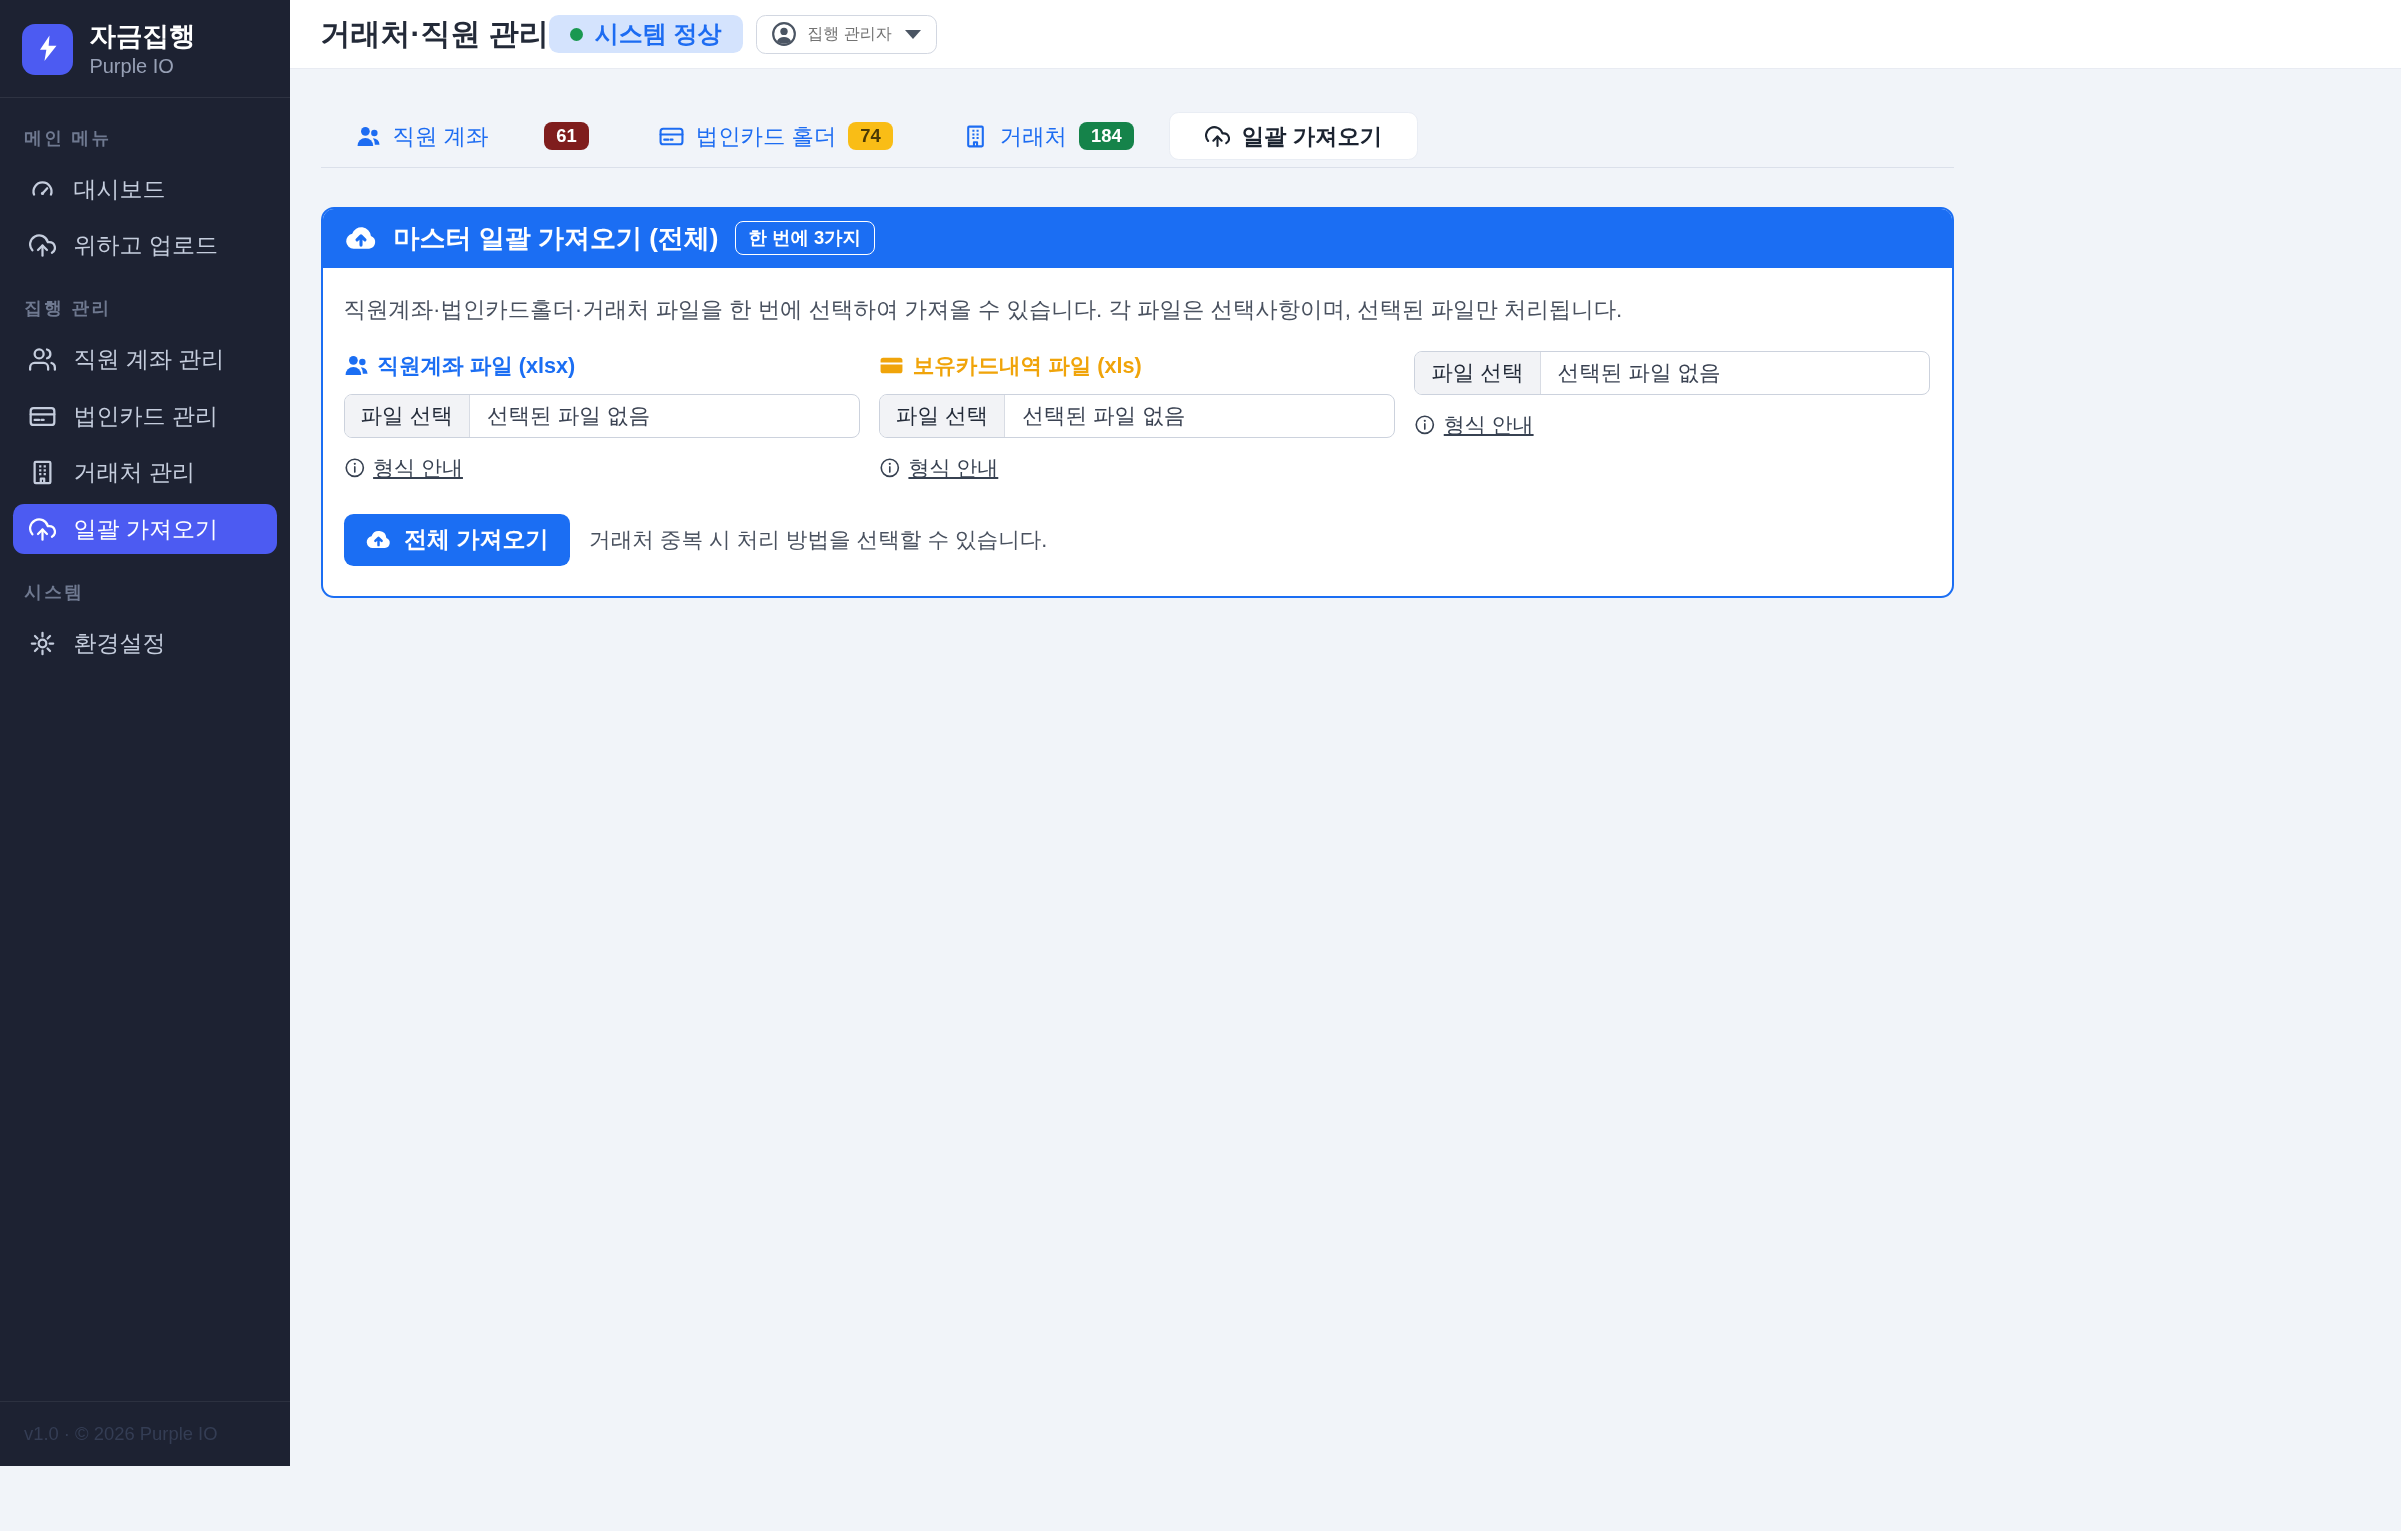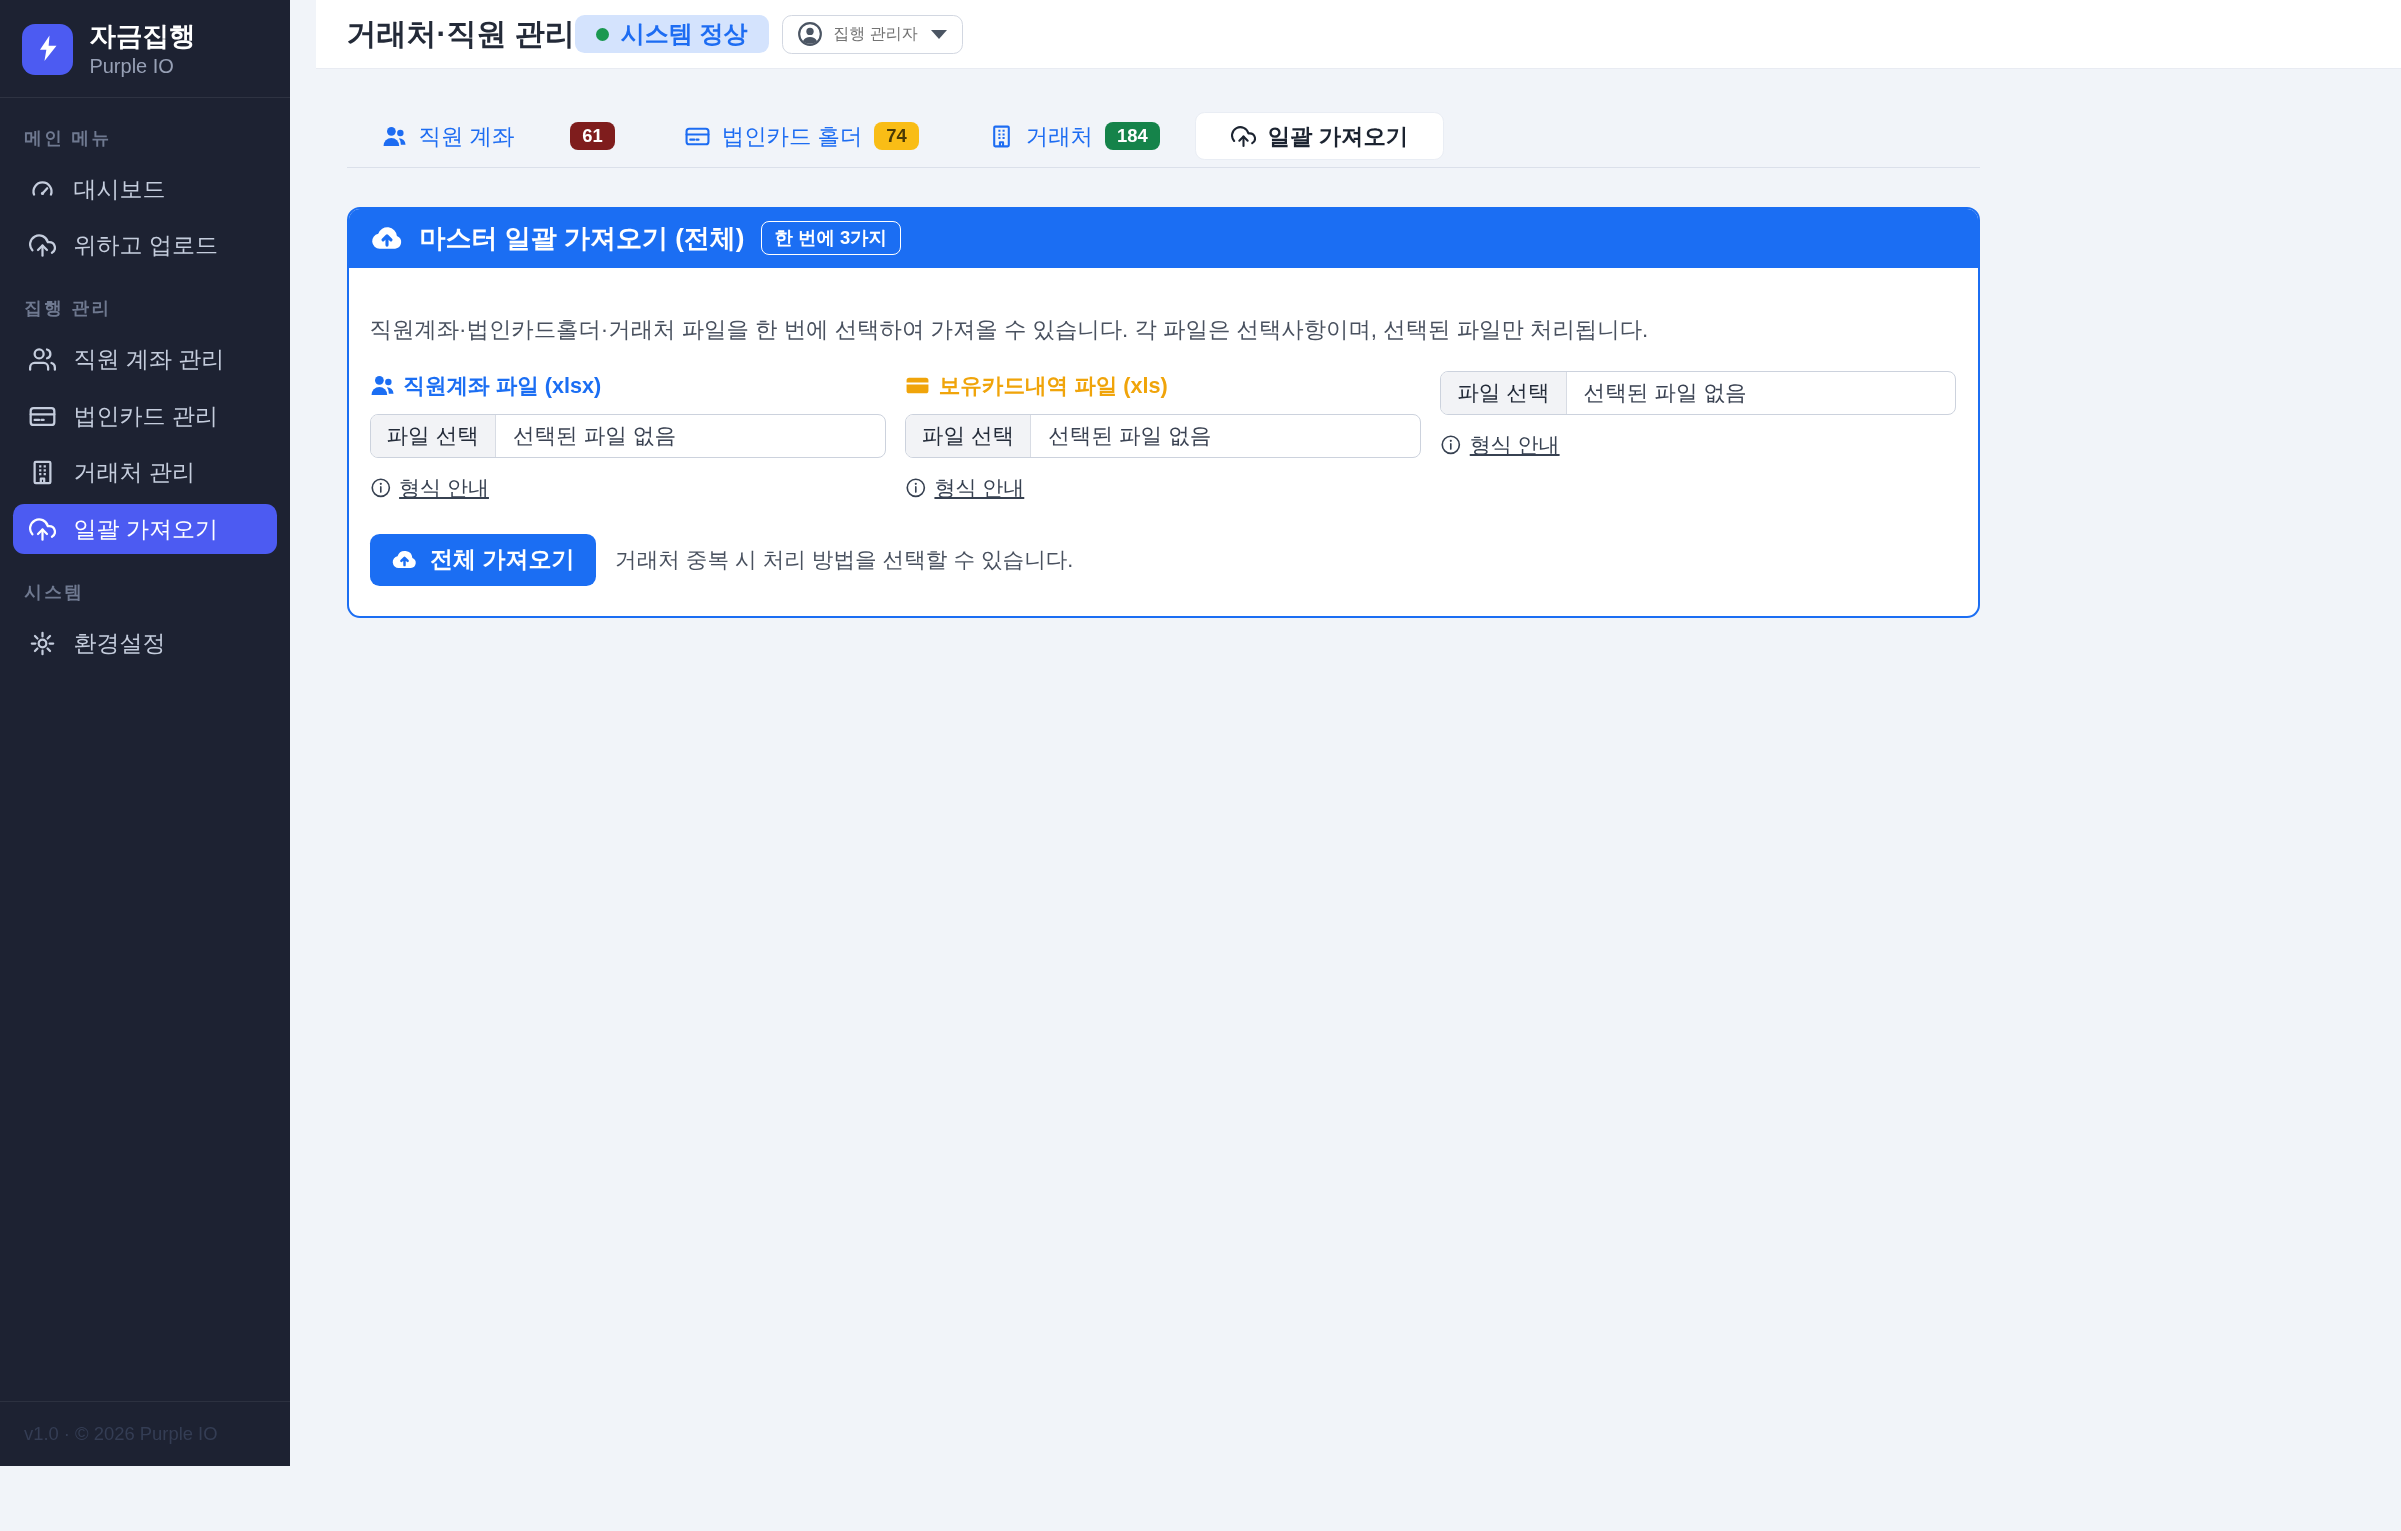--- a/index.html
+++ b/index.html
@@ -2,21 +2,21 @@
 <html style="font-size:13px"><head>
 <meta charset="utf-8">
 <style>
   * { box-sizing: border-box; }
   html, body { margin: 0; padding: 0; }
   body {
     font-family: "Liberation Sans", "DejaVu Sans", sans-serif;
     width: 2401px; height: 1532px;
     background: #f1f4f9;
   }
-  .app { display: flex; width: 2401px; height: 1466px; overflow: hidden; gap: 26px; }
+  .app { display: flex; width: 2401px; height: 1466px; overflow: hidden; }
 
   
   .sidebar {
     width: 290px; min-width: 290px; background: #1d2232;
     display: flex; flex-direction: column; color: #c5cddd;
   }
   .brand {
     display: flex; align-items: center; gap: 16px;
     padding: 21px 22.4px 19px 22.4px;
     border-bottom: 0.8px solid rgba(255,255,255,0.08);
@@ -113,21 +113,21 @@
   .card-head {
     background: #1b6ef3; display: flex; align-items: center; gap: 16px;
     padding: 12px 21px; min-height: 59px;
   }
   .card-head .ic, .card-head .ic svg { width: 34px; height: 34px; }
   .card-title { color: #ffffff; font-size: 26px; font-weight: bold; }
   .card-badge {
     border: 1.6px solid #ffffff; color: #ffffff; border-radius: 8px;
     padding: 4.8px 13px; font-size: 18.4px; font-weight: bold; line-height: 1.2;
   }
-  .card-body { padding: 21px 21px 30.5px 21px; margin-top: 20px; }
+  .card-body { padding: 21px 21px 30.5px 21px; }
   .card-desc { font-size: 22.4px; color: #49515f; margin: 4.8px 0 26px 0; }
 
   .upload-grid { display: grid; grid-template-columns: repeat(3, 1fr); gap: 19px; }
   .upload-label {
     display: flex; align-items: center; gap: 8.8px;
     font-size: 21.6px; font-weight: bold; margin-bottom: 14.4px;
   }
   .upload-label .ic, .upload-label .ic svg { width: 25px; height: 25px; }
   .c-blue  { color: #1b6ef3; }
   .c-amber { color: #f0a40a; }

